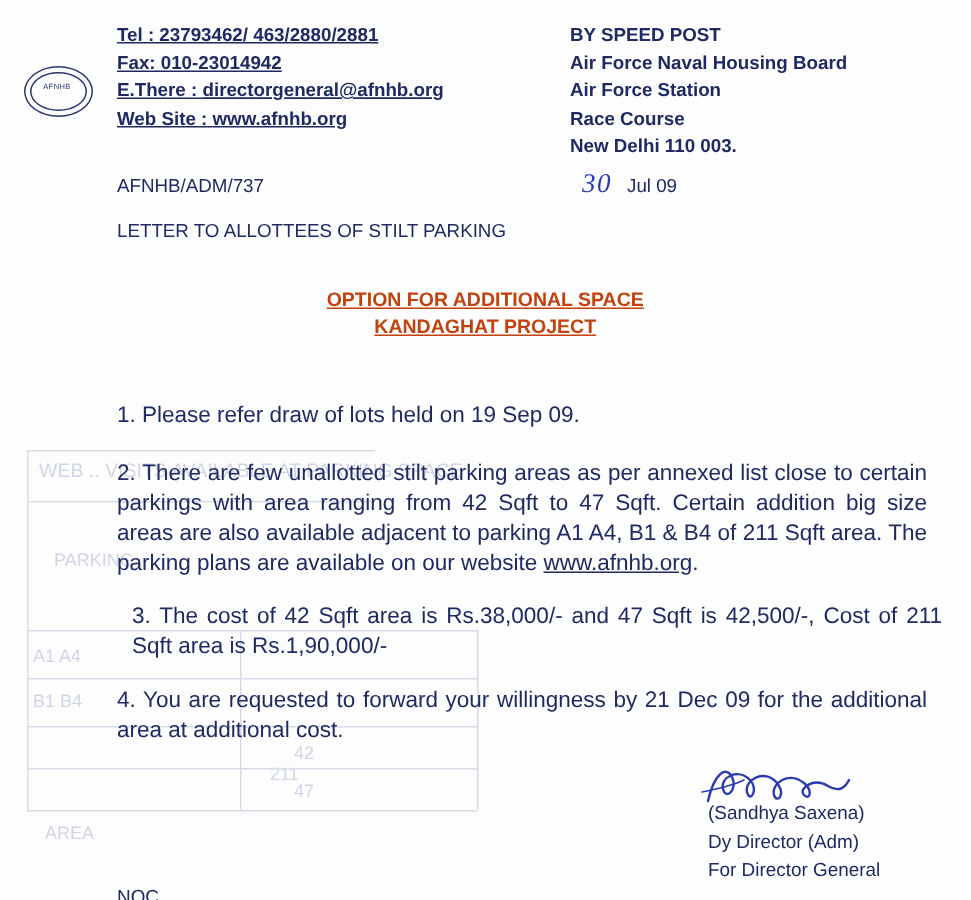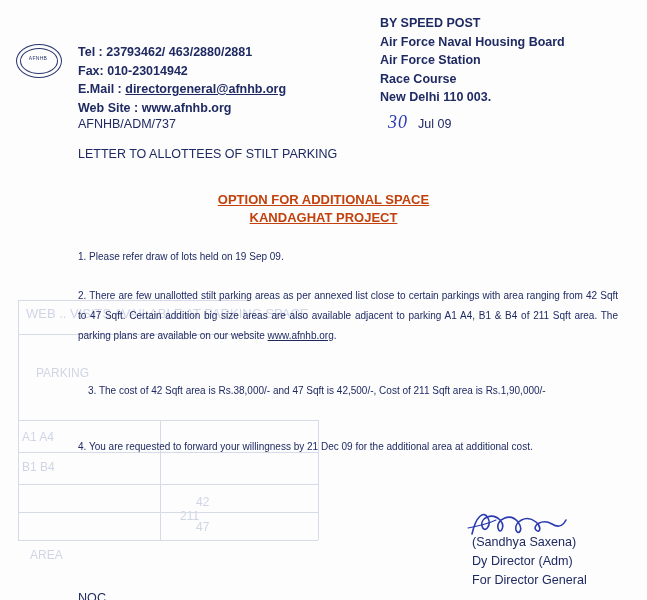--- a/index.html
+++ b/index.html
@@ -82,25 +82,26 @@
     width: 44px;
     text-align: center;
     font-size: 5px;
     letter-spacing: .3px;
     color: #2b3570;
   }
 
   .contact {
     position: absolute;
     left: 78px;
-    top: 29px;
+    top: 0;
     font-size: 12.5px;
     line-height: 18.5px;
     font-weight: bold;
     color: #1f2a63;
+    text-decoration: underline;
   }
   .contact a, .contact .ul {
     text-decoration: underline;
     color: #1f2a63;
   }
   .addr {
     position: absolute;
     left: 380px;
     top: 0px;
     font-size: 12.5px;
@@ -157,24 +158,25 @@
     color: #c2410c;
   }
   .subject span {
     display: inline-block;
     text-decoration: underline;
   }
 
   
   .para {
     position: absolute;
-    font-size: 10px;
+    font-size: 15px;
     line-height: 20px;
     color: #1f2a63;
     text-align: justify;
+    margin-top: 20px;
   }
   .p1 { left: 78px; top: 247px; width: 540px; }
   .p2 { left: 78px; top: 286px; width: 540px; }
   .p3 { left: 88px; top: 381px; width: 540px; }
   .p4 { left: 78px; top: 437px; width: 540px; }
   .para .u { text-decoration: underline; }
 
   
   .sigmark {
     position: absolute;
@@ -232,21 +234,21 @@
       <div class="seal">
         <div class="ring"></div>
         <div class="ring2"></div>
         <div class="sealtext">AFNHB</div>
       </div>
 
       <div class="contact">
         <div>Tel : 23793462/ 463/2880/2881</div>
         <div>Fax: 010-23014942</div>
         <div>
-          <span>E.Mail :</span>
+          <span>E.There :</span>
           <span class="ul">directorgeneral@afnhb.org</span>
         </div>
         <div>
           <span>Web Site :</span>
           <span>www.afnhb.org</span>
         </div>
       </div>
 
       <div class="addr">
         <div>BY SPEED POST</div>

